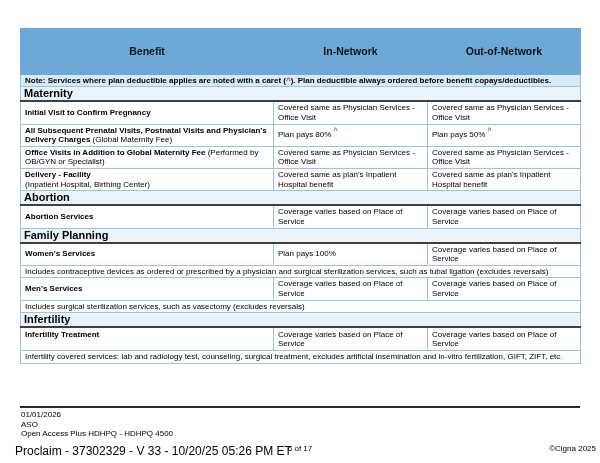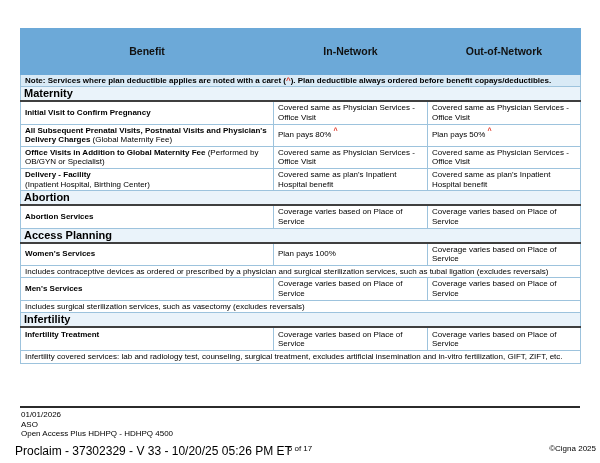--- a/index.html
+++ b/index.html
@@ -99,21 +99,21 @@
     </tr>
 
     <tr class="row h18">
       <td class="lbl">Abortion Services</td>
       <td>Coverage varies based on Place of Service</td>
       <td>Coverage varies based on Place of Service</td>
     </tr>
 
 
     <tr class="section">
-      <td colspan="3">Access Planning</td>
+      <td colspan="3">Family Planning</td>
     </tr>
 
     <tr class="row h18">
       <td class="lbl">Women's Services</td>
       <td>Plan pays 100%</td>
       <td>Coverage varies based on Place of Service</td>
     </tr>
 
     <tr class="noterow h9">
       <td colspan="3">Includes contraceptive devices as ordered or prescribed by a physician and surgical sterilization services, such as tubal ligation (excludes reversals)</td>

